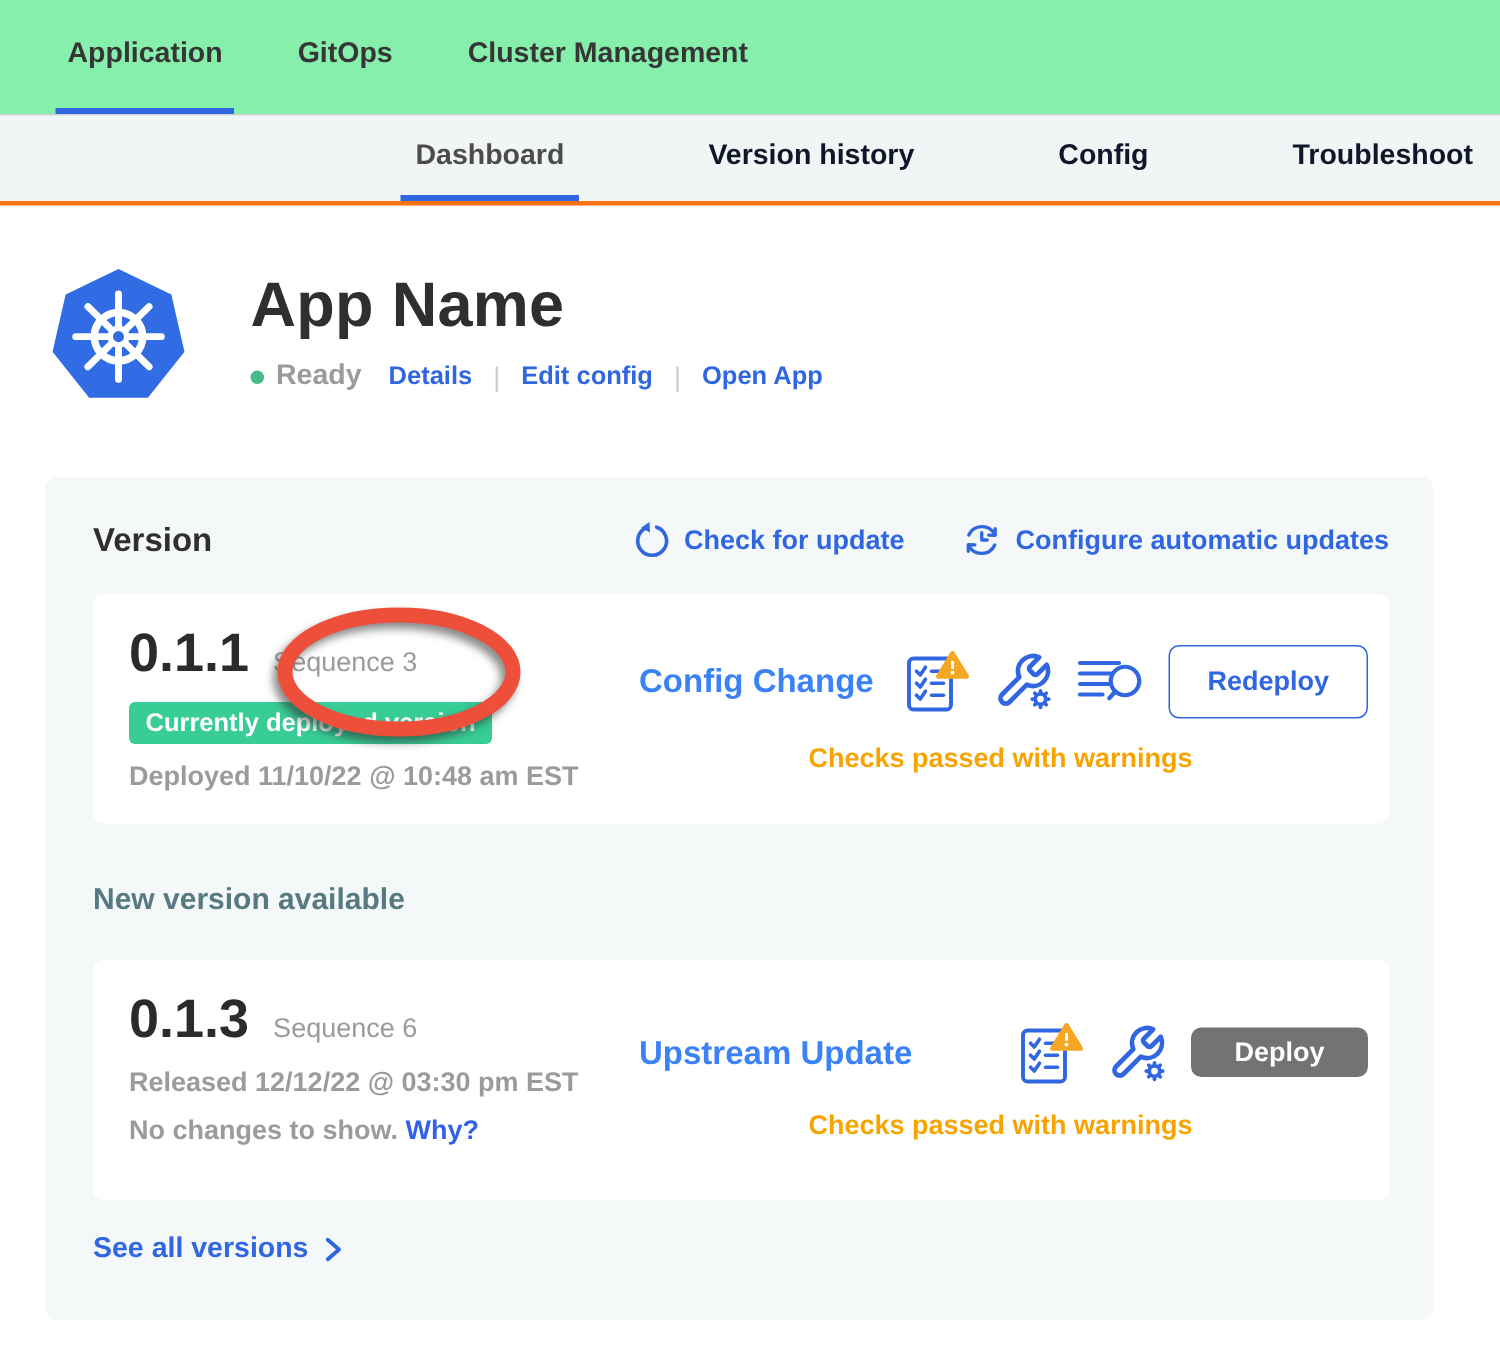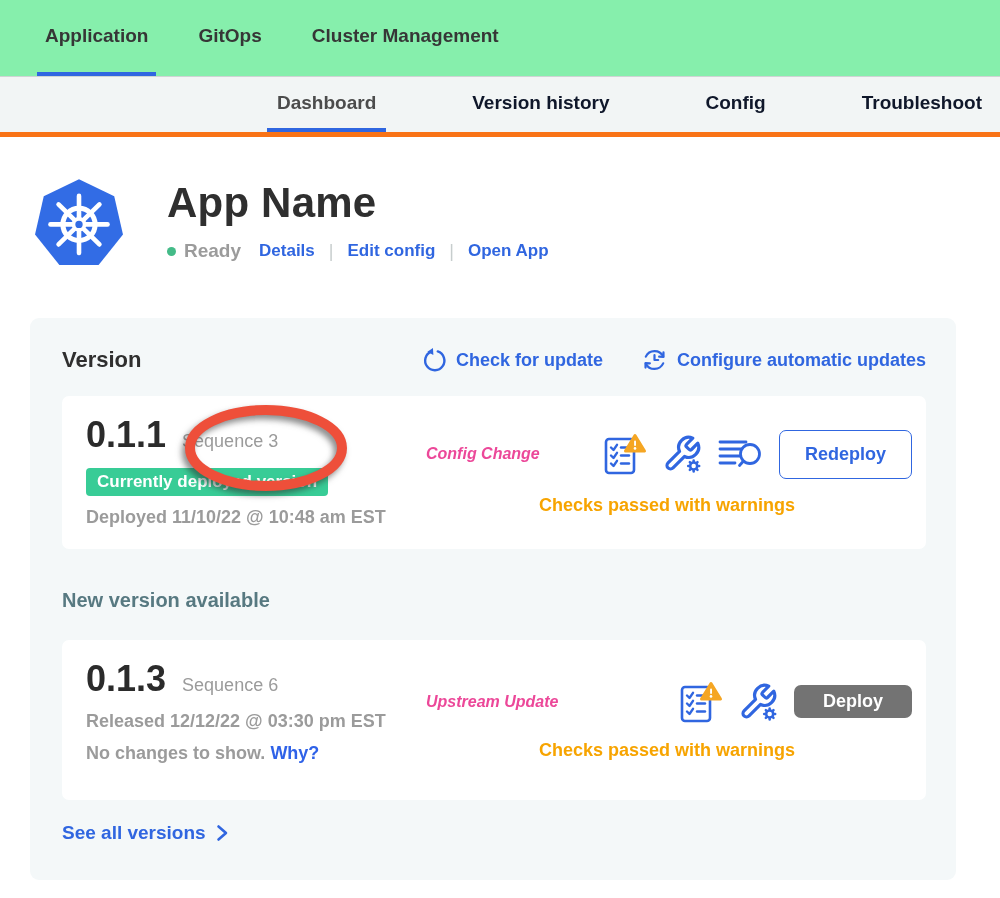--- a/index.html
+++ b/index.html
@@ -9,21 +9,21 @@
   
   .top-nav { height:76px; background:#86efac; display:flex; align-items:stretch;
              padding-left:37px; gap:34px; }
   .top-nav .nav-item { display:flex; align-items:center; padding:0 8px;
              font-size:19px; font-weight:700; color:#363636; cursor:pointer;
              border-bottom:4px solid transparent; }
   .top-nav .nav-item.active { border-bottom-color:#3066e0; }
 
   
   .sub-nav { height:61px; background:#f2f5f5; border-top:1px solid #cfd4d4;
-             border-bottom:5px solid #f97316; display:flex; align-items:stretch;
+             border-bottom:3px solid #f97316; display:flex; align-items:stretch;
              padding-left:267px; gap:76px; }
   .sub-nav .tab { display:flex; align-items:center; padding:0 10px;
              font-size:19px; font-weight:600; color:#0f172a; cursor:pointer;
              border-bottom:4px solid transparent; white-space:nowrap; }
   .sub-nav .tab.active { color:#4c4c4c; border-bottom-color:#3066e0; }
 
   
   .app-header { display:flex; padding:38px 0 0 33px; }
   .app-logo { width:92px; height:97px; flex:0 0 auto; }
   .app-head-text { margin-left:42px; padding-top:4px; }
@@ -52,21 +52,21 @@
   .ver-seq { font-size:18px; color:#9b9b9b; margin-left:16px; }
   .deployed-badge { display:inline-block; margin-top:12px; background:#38cc96;
                  color:#fff; font-size:17px; font-weight:700; padding:4px 11px;
                  border-radius:4px; }
   .ver-date { margin-top:11px; font-size:18px; font-weight:600; color:#9b9b9b; }
   .ver-nochanges { margin-top:11px; font-size:18px; font-weight:600; color:#9b9b9b; }
   .why-link { color:#2f62e8; font-weight:700; cursor:pointer; }
 
   .row-right { flex:1; display:flex; flex-direction:column; justify-content:center; }
   .row-right-top { display:flex; align-items:center; }
-  .source-label { font-size:16px; font-weight:700; color:#ec4899; margin-left:4px;font-style:italic; }
+  .source-label { font-size:22px; font-weight:700; color:#3b82f6; margin-left:4px; }
   .icon-group { margin-left:auto; display:flex; align-items:center; gap:15px; }
   .mini-icon { cursor:pointer; display:flex; }
   .btn { font-family:inherit; font-size:18px; font-weight:700; border-radius:7px;
          cursor:pointer; margin-left:16px; }
   .btn-outline { background:#fff; color:#3066e0; border:1.5px solid #3066e0;
          padding:13px 25px; }
   .btn-solid { background:#737373; color:#fff; border:none; padding:6px 29px; }
   .checks-warn { margin-top:16px; text-align:center; font-size:18px;
          font-weight:700; color:#f7a400; }
 

